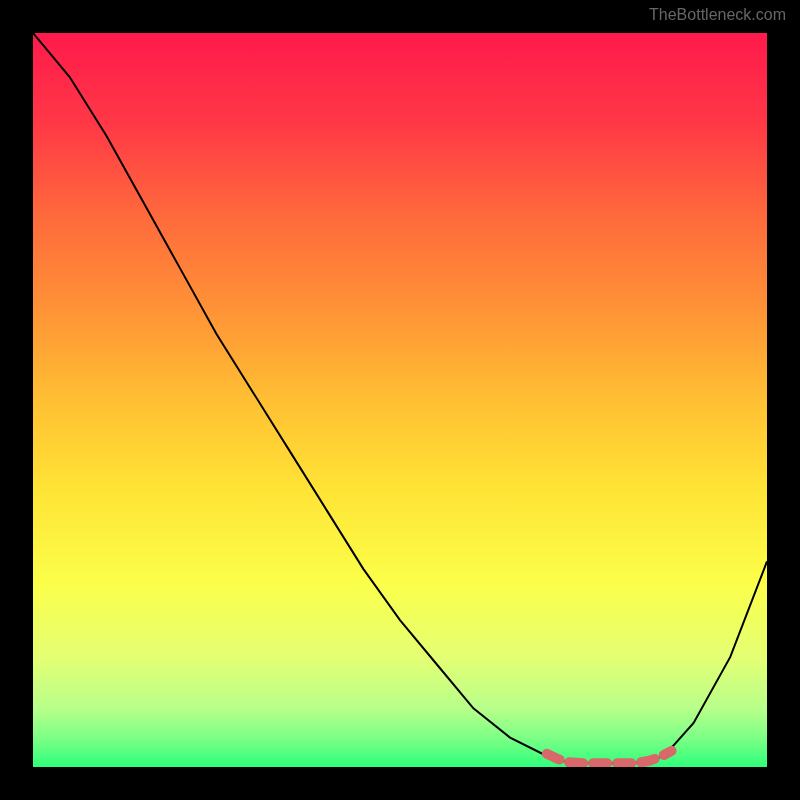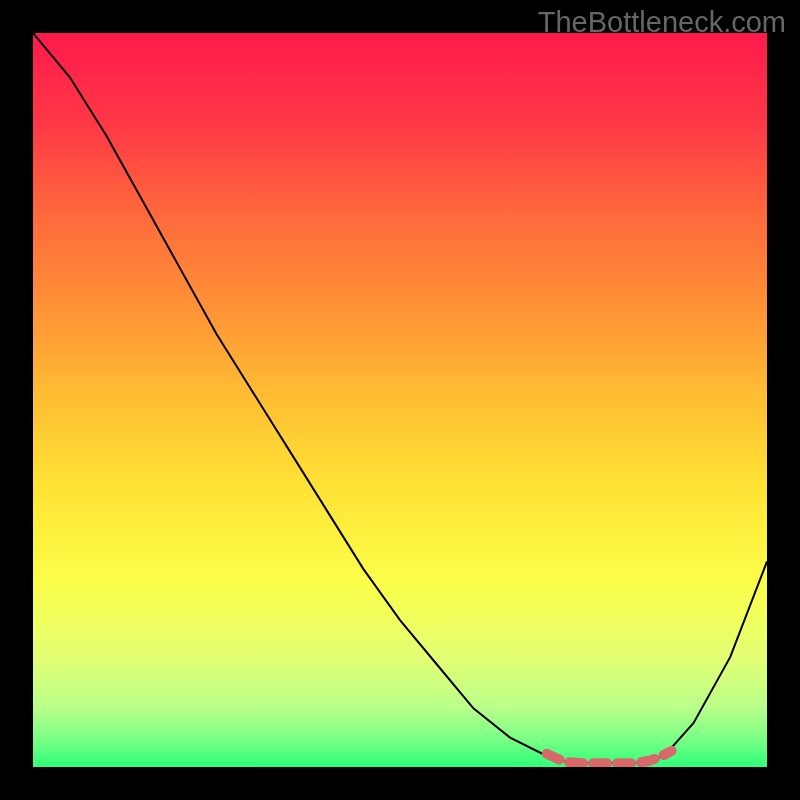--- a/index.html
+++ b/index.html
@@ -8,21 +8,21 @@
     height: 800px;
     background: #000;
     position: relative;
     font-family: Arial, sans-serif;
   }
   .watermark {
     position: absolute;
     top: 6px;
     right: 14px;
     color: #666;
-    font-size: 29px;
+    font-size: 16px;
     font-weight: 500;
     z-index: 10;
   }
   .plot-area {
     position: absolute;
     left: 33px;
     top: 33px;
     width: 734px;
     height: 734px;
     overflow: hidden;

